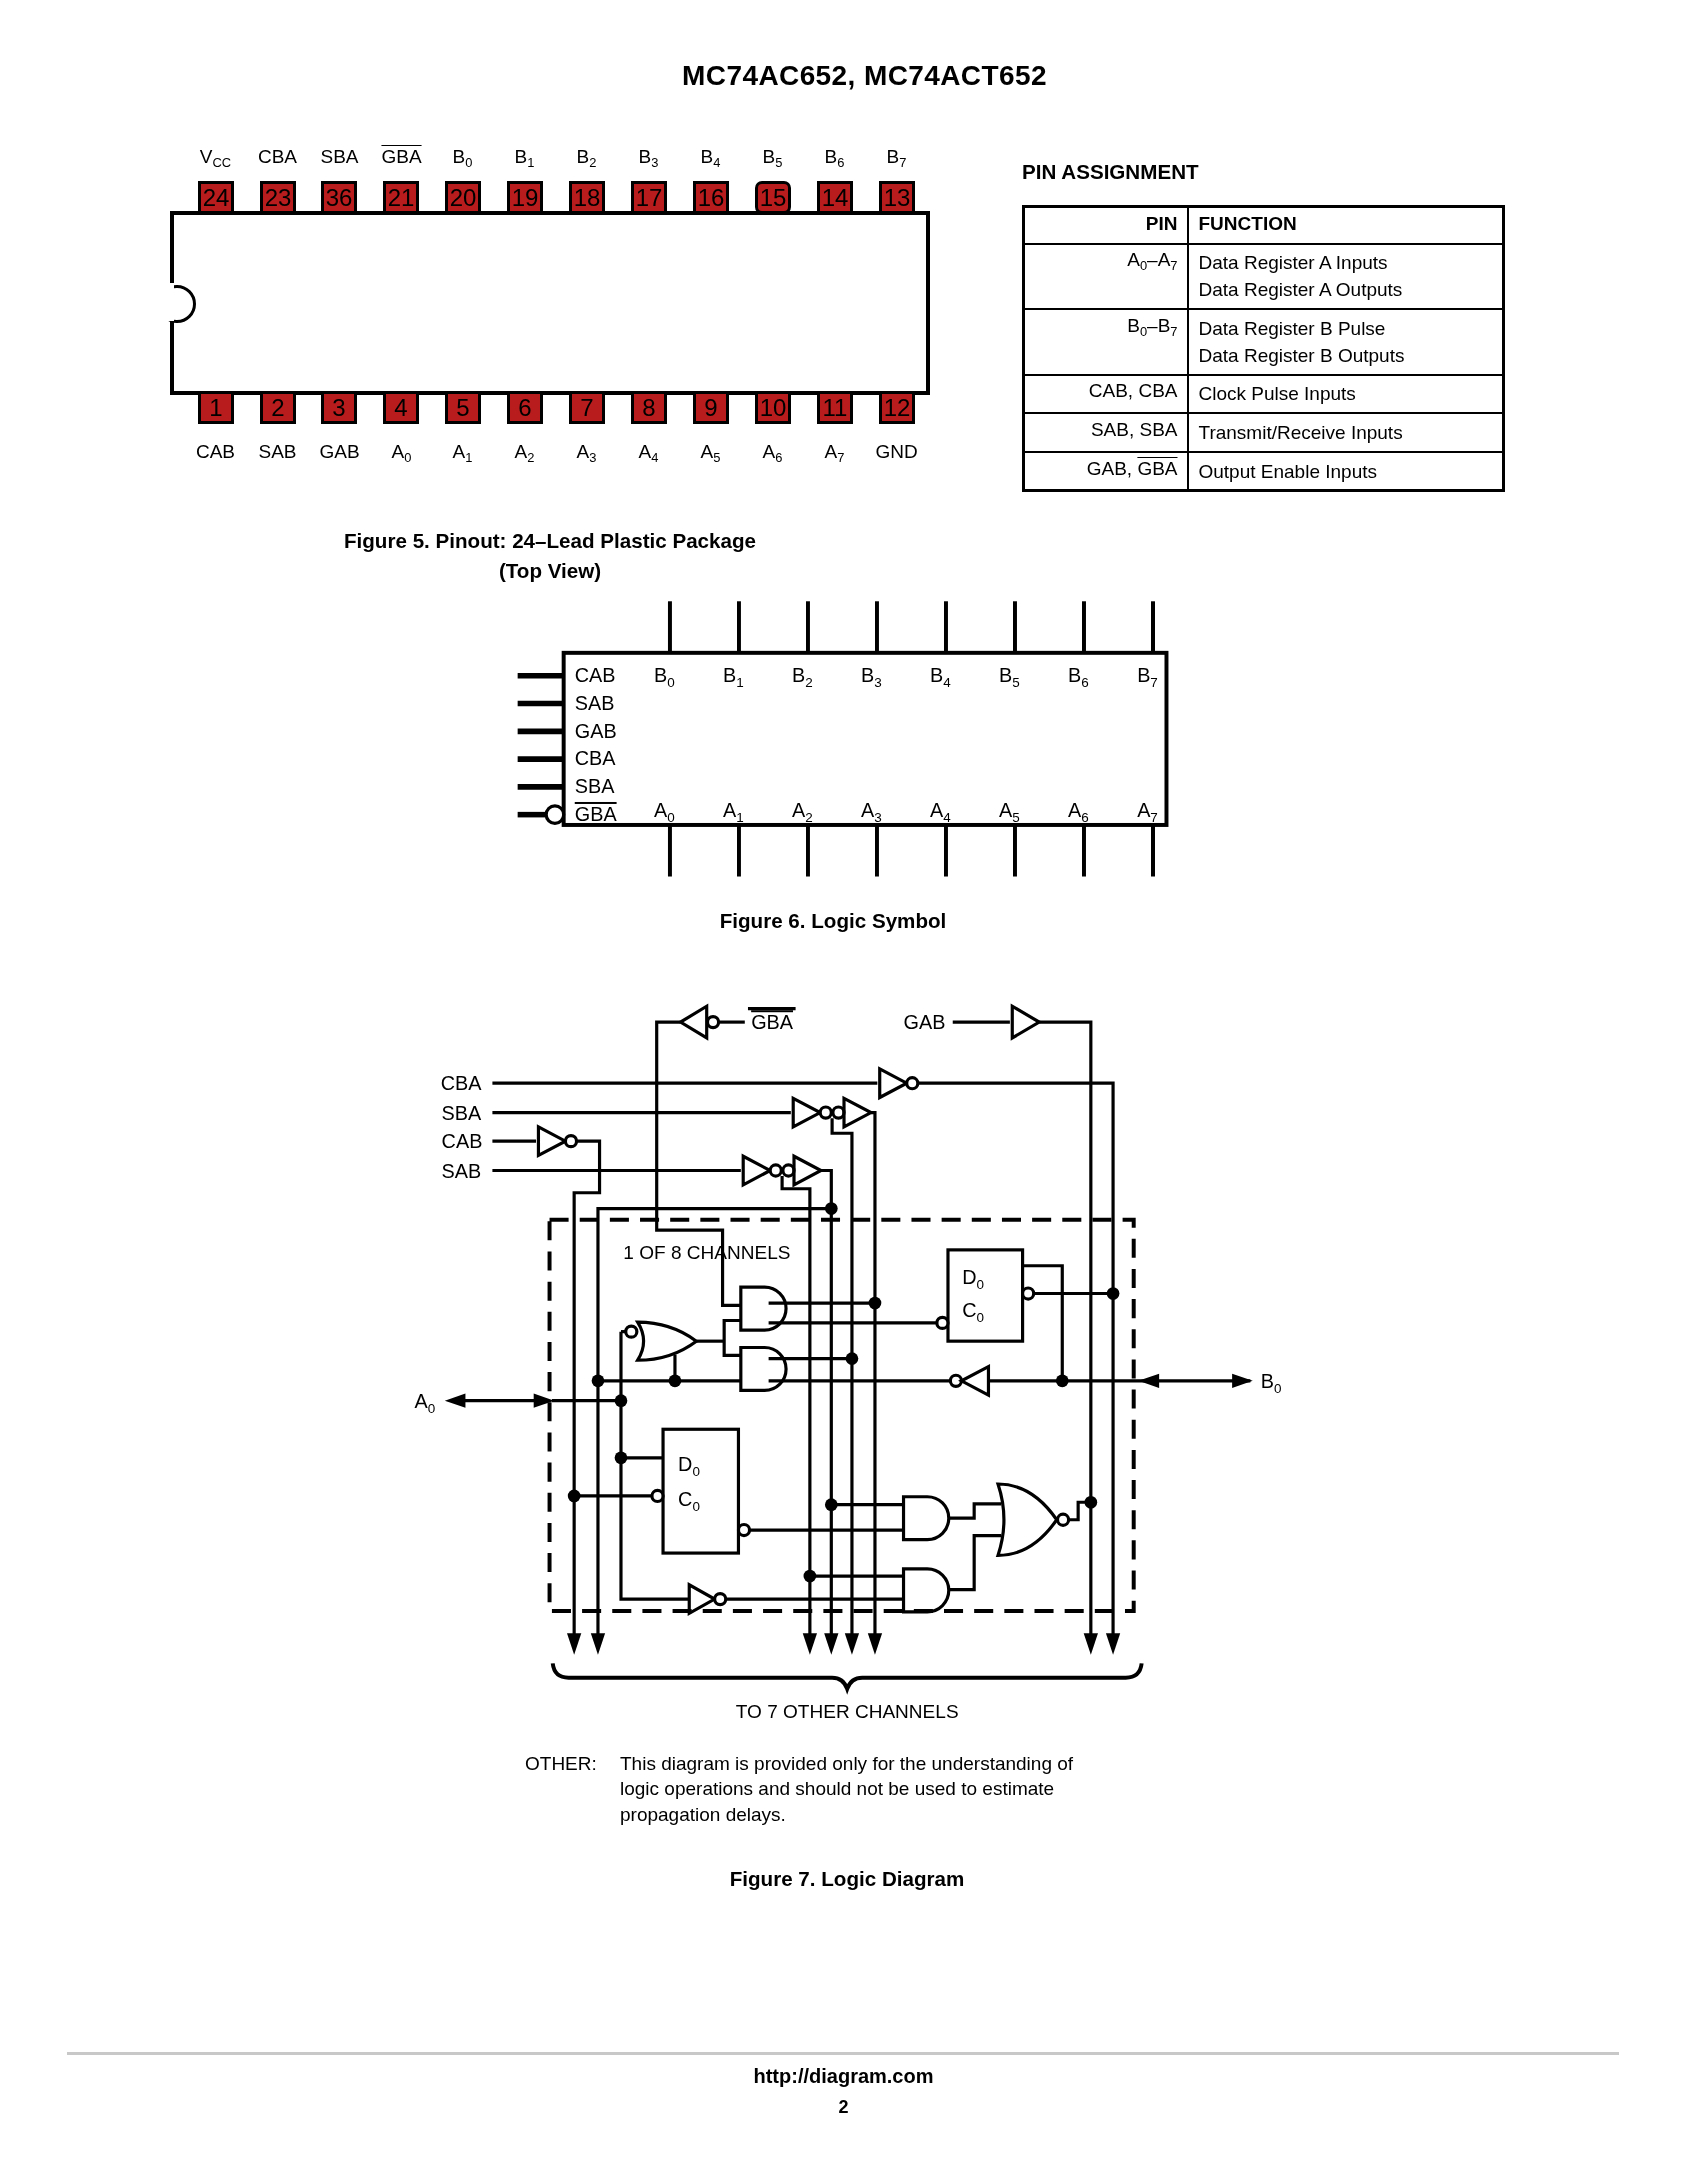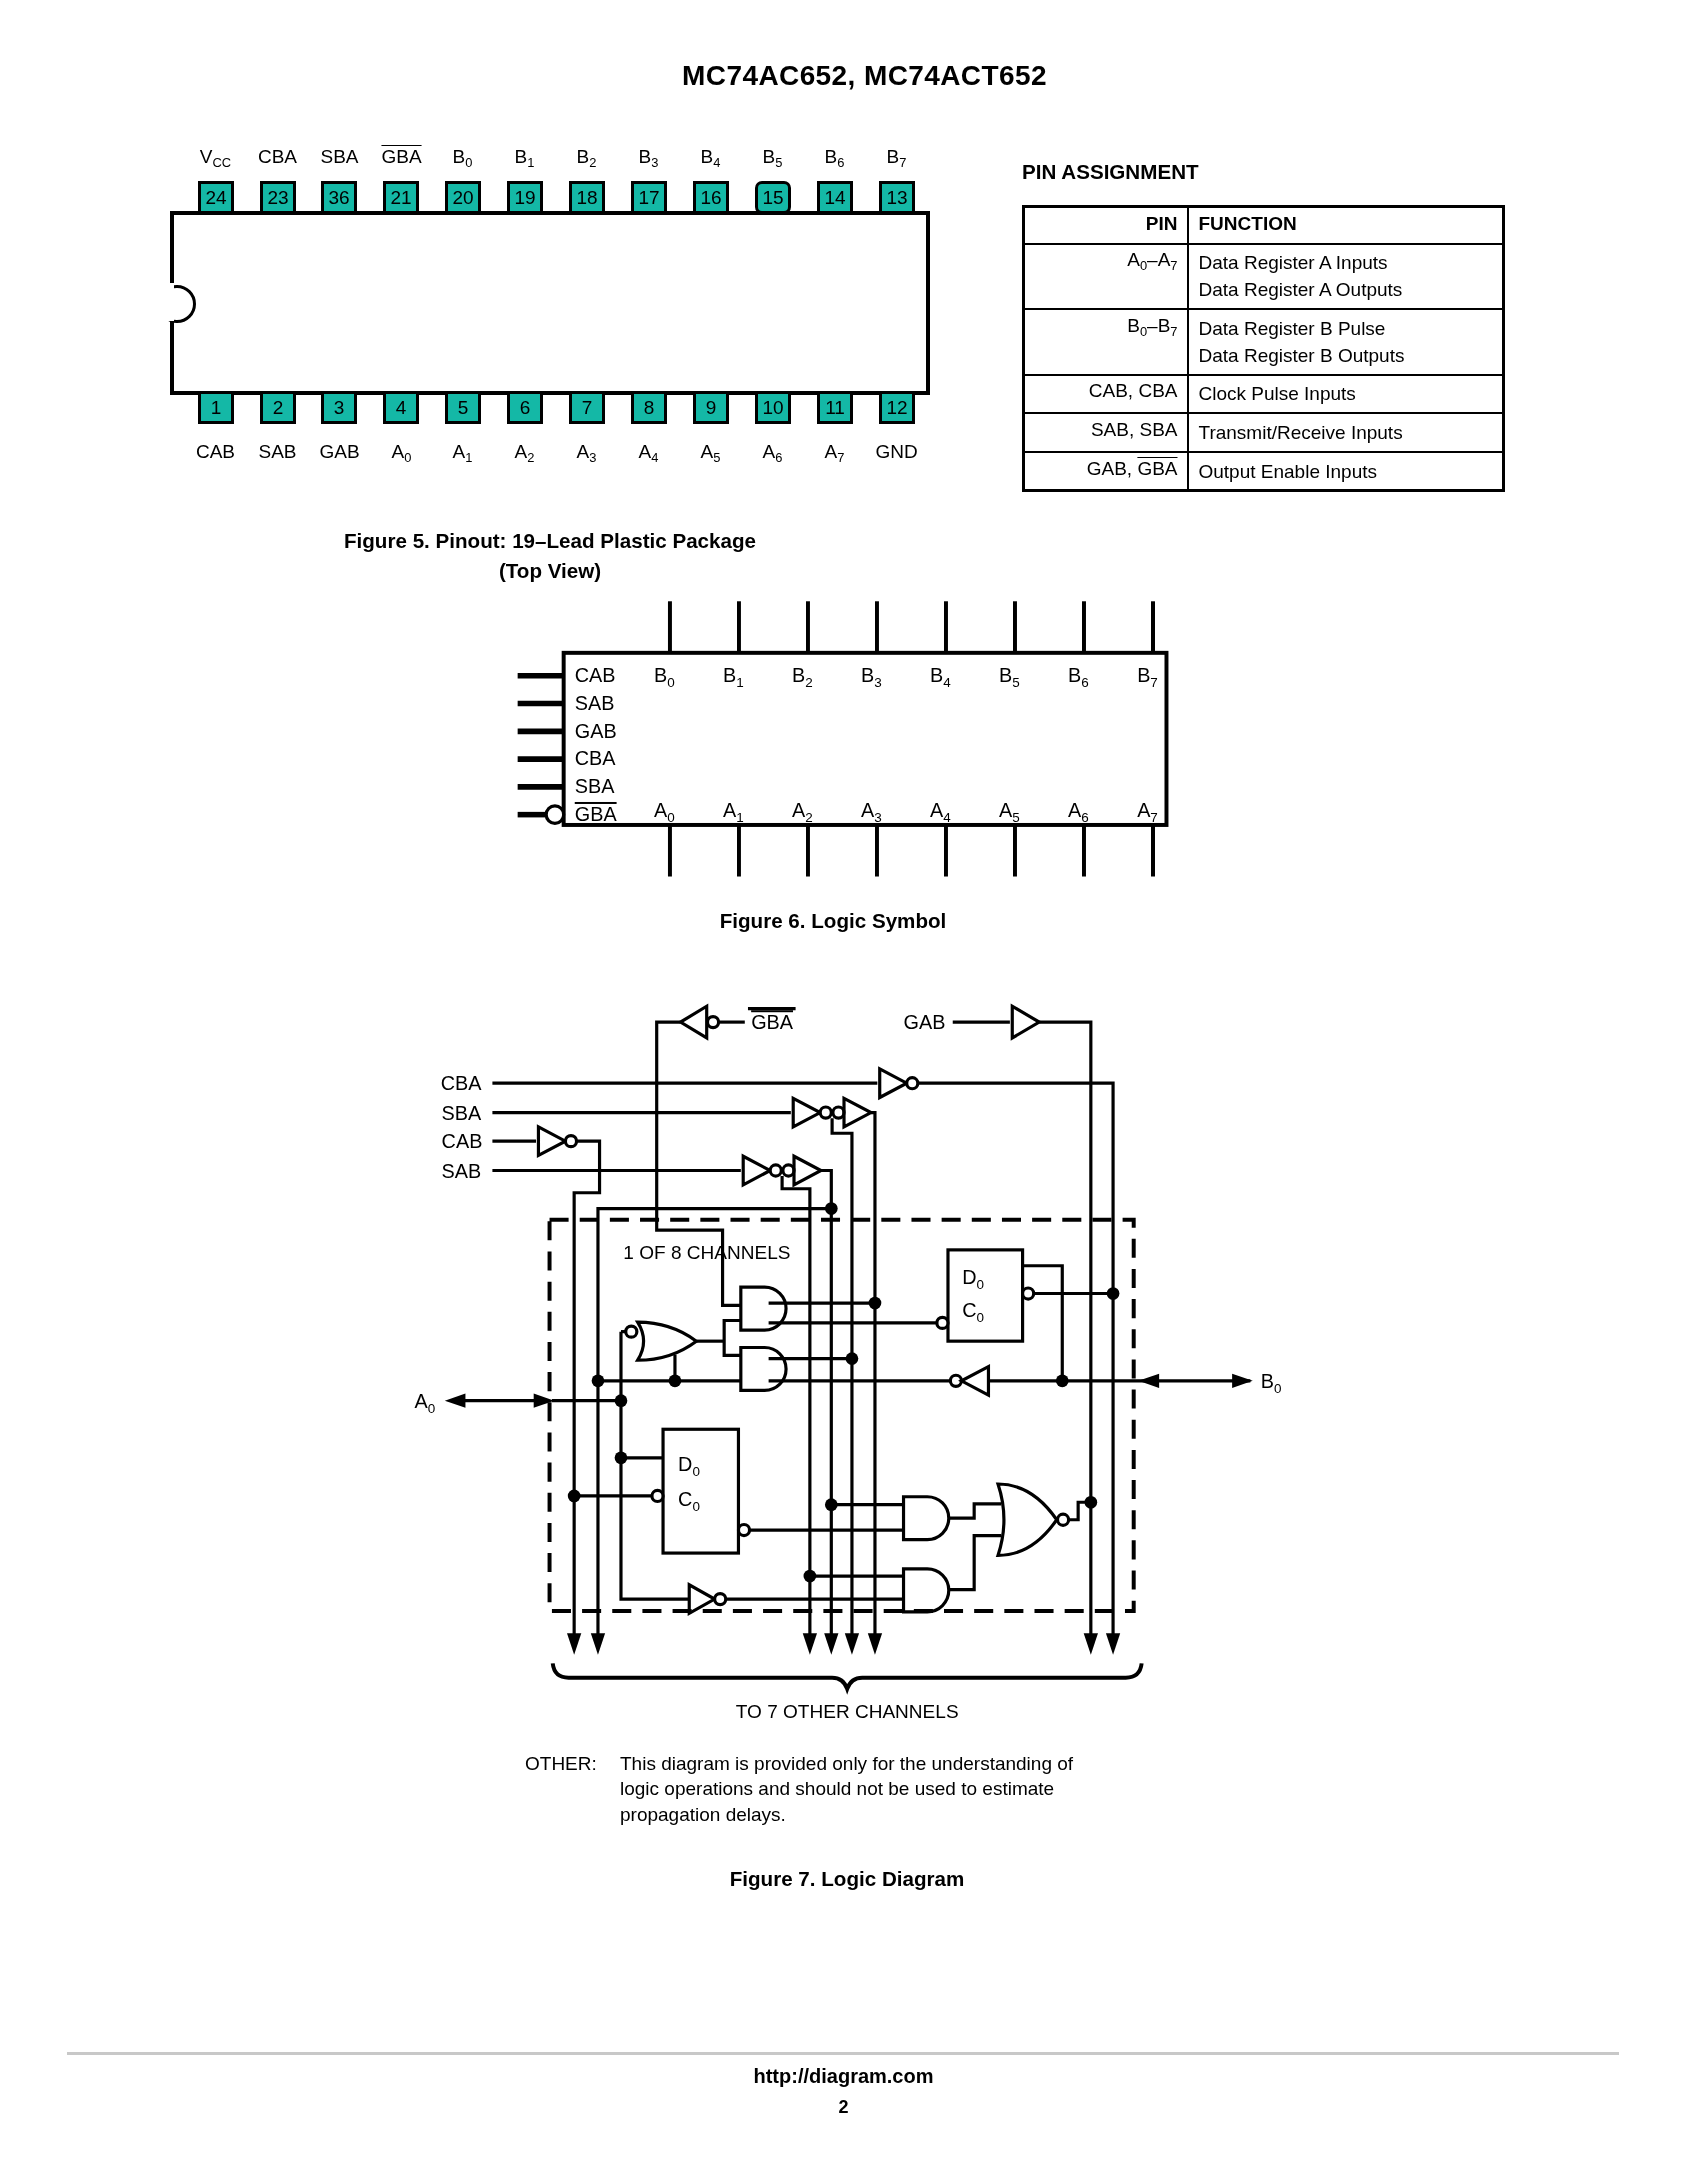--- a/index.html
+++ b/index.html
@@ -8,22 +8,22 @@
     font-family:"Liberation Sans", sans-serif;color:#000;
     -webkit-font-smoothing:antialiased;
   }
   .abs{position:absolute;}
   .ctr{text-align:center;}
   .bold{font-weight:bold;}
   .seg-sub{font-size:68%;vertical-align:-24%;}
   .ol{text-decoration:overline;}
   
   #pkg-body{left:170px;top:211px;width:752px;height:176px;border:4px solid #000;}
-  .pinbox{position:absolute;width:30px;height:27px;border:3.2px solid #000;background:#14b8a6;
-          font-size:19px;display:flex;align-items:center;justify-content:center;}
+  .pinbox{position:absolute;width:30px;height:27px;border:3.2px solid #000;background:#b91c1c;
+          font-size:24px;display:flex;align-items:center;justify-content:center;}
   .pinlabel{position:absolute;width:71px;margin-left:-36px;text-align:center;font-size:19px;}
   #pkg-notch{left:158px;top:285px;width:32px;height:32px;border:3.2px solid #000;border-radius:50%;background:#fff;}
   #pkg-notch-cover{left:151px;top:283px;width:23px;height:38px;background:#fff;}
   
   #pin-table{left:1022px;top:205px;border-collapse:collapse;}
   #pin-table th,#pin-table td{border:2.4px solid #000;font-size:19px;text-align:left;
       padding:4.8px 9.5px;vertical-align:top;}
   #pin-table{border:3.2px solid #000;}
   #pin-table th{font-weight:bold;}
   #pin-table .c1{width:143px;text-align:right;}
@@ -92,21 +92,21 @@
       <div class="pinlabel" style="left: 649px; top: 441px;"><span>A</span><span class="seg-sub">4</span></div>
       <div class="pinbox" style="left: 693px; top: 391px;">9</div>
       <div class="pinlabel" style="left: 711px; top: 441px;"><span>A</span><span class="seg-sub">5</span></div>
       <div class="pinbox" style="left: 755px; top: 391px;">10</div>
       <div class="pinlabel" style="left: 773px; top: 441px;"><span>A</span><span class="seg-sub">6</span></div>
       <div class="pinbox" style="left: 817px; top: 391px;">11</div>
       <div class="pinlabel" style="left: 835px; top: 441px;"><span>A</span><span class="seg-sub">7</span></div>
       <div class="pinbox" style="left: 879px; top: 391px;">12</div>
       <div class="pinlabel" style="left: 897px; top: 441px;"><span>GND</span></div>
     </div>
-  <div class="abs cap ctr" style="left:170px;top:529px;width:760px;">Figure 5. Pinout: 19–Lead Plastic Package</div>
+  <div class="abs cap ctr" style="left:170px;top:529px;width:760px;">Figure 5. Pinout: 24–Lead Plastic Package</div>
   <div class="abs subcap ctr" style="left:170px;top:559px;width:760px;font-weight:bold;">(Top View)</div>
 </div>
 
 <div class="abs bold" style="left:1022px;top:160px;font-size:20.6px;">PIN ASSIGNMENT</div>
 <table class="abs" id="pin-table">
   <thead>
     <tr style="height:37px;">
       <th class="c1">PIN</th>
       <th class="c2">FUNCTION</th>
     </tr>

